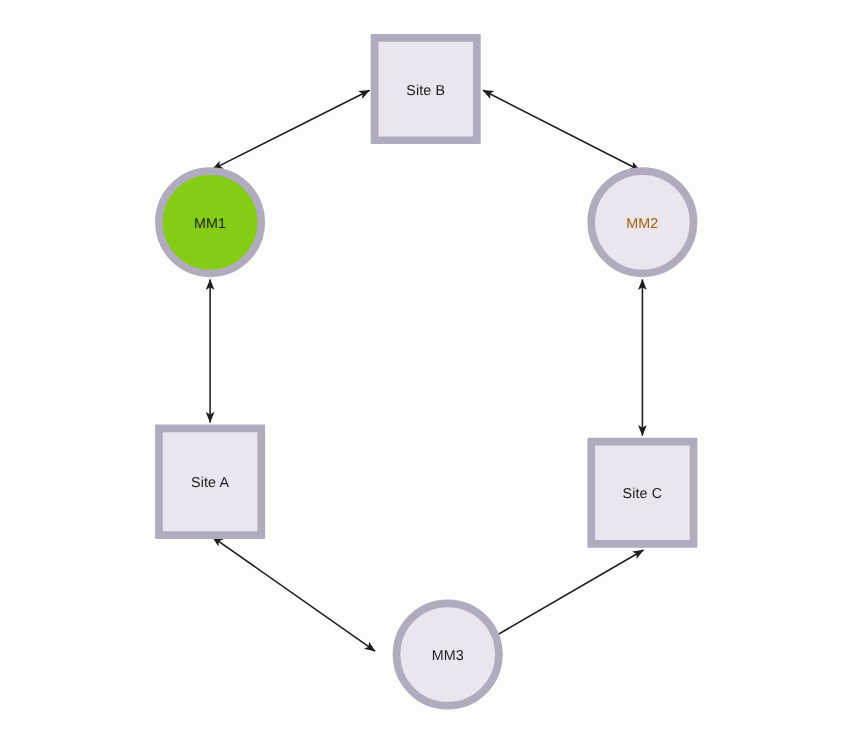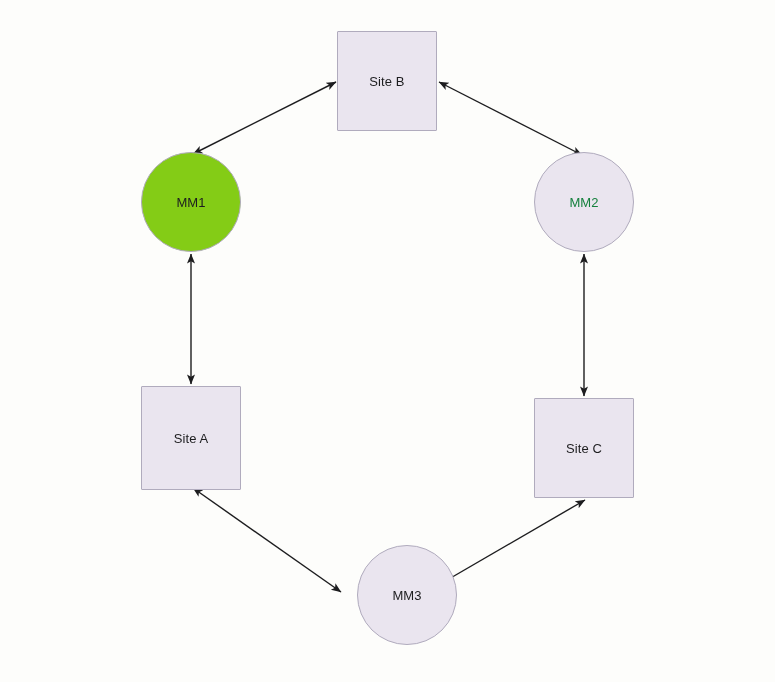--- a/index.html
+++ b/index.html
@@ -24,21 +24,21 @@
     position: absolute;
     left: 0;
     top: 0;
     width: 775px;
     height: 682px;
   }
   .node {
     position: absolute;
     box-sizing: border-box;
     background: #eae5ef;
-    border: 1px solid #a21caf;
+    border: 7px solid #a21caf;
     display: flex;
     align-items: center;
     justify-content: center;
     color: #1d1d1f;
     font-size: 13px;
     font-family: "Liberation Sans", sans-serif;
     line-height: 1;
     user-select: none;
   }
   .node-box {
@@ -76,21 +76,21 @@
       </g>
   </svg>
 
   <div id="nodes-layer">
       <div class="node node-box" style="left: 337px; top: 31px; width: 100px; height: 100px; background: rgb(234, 229, 239); border-color: rgb(176, 171, 189); color: rgb(29, 29, 31);">
         <span class="node-label">Site B</span>
       </div>
       <div class="node node-circle" style="left: 141px; top: 152px; width: 100px; height: 100px; background: #84cc16; border-color: rgb(176, 171, 189); color: rgb(29, 29, 31);">
         <span class="node-label">MM1</span>
       </div>
-      <div class="node node-circle" style="left: 534px; top: 152px; width: 100px; height: 100px; background: rgb(234, 229, 239); border-color: rgb(176, 171, 189); color: #15803d;">
+      <div class="node node-circle" style="left: 534px; top: 152px; width: 100px; height: 100px; background: rgb(234, 229, 239); border-color: rgb(176, 171, 189); color: #a16207;">
         <span class="node-label">MM2</span>
       </div>
       <div class="node node-box" style="left: 141px; top: 386px; width: 100px; height: 104px; background: rgb(234, 229, 239); border-color: rgb(176, 171, 189); color: rgb(29, 29, 31); text-align: right;">
         <span class="node-label">Site A</span>
       </div>
       <div class="node node-box" style="left: 534px; top: 398px; width: 100px; height: 100px; background: rgb(234, 229, 239); border-color: rgb(176, 171, 189); color: rgb(29, 29, 31);">
         <span class="node-label">Site C</span>
       </div>
       <div class="node node-circle" style="left: 357px; top: 545px; width: 100px; height: 100px; background: rgb(234, 229, 239); border-color: rgb(176, 171, 189); color: rgb(29, 29, 31);">
         <span class="node-label">MM3</span>

